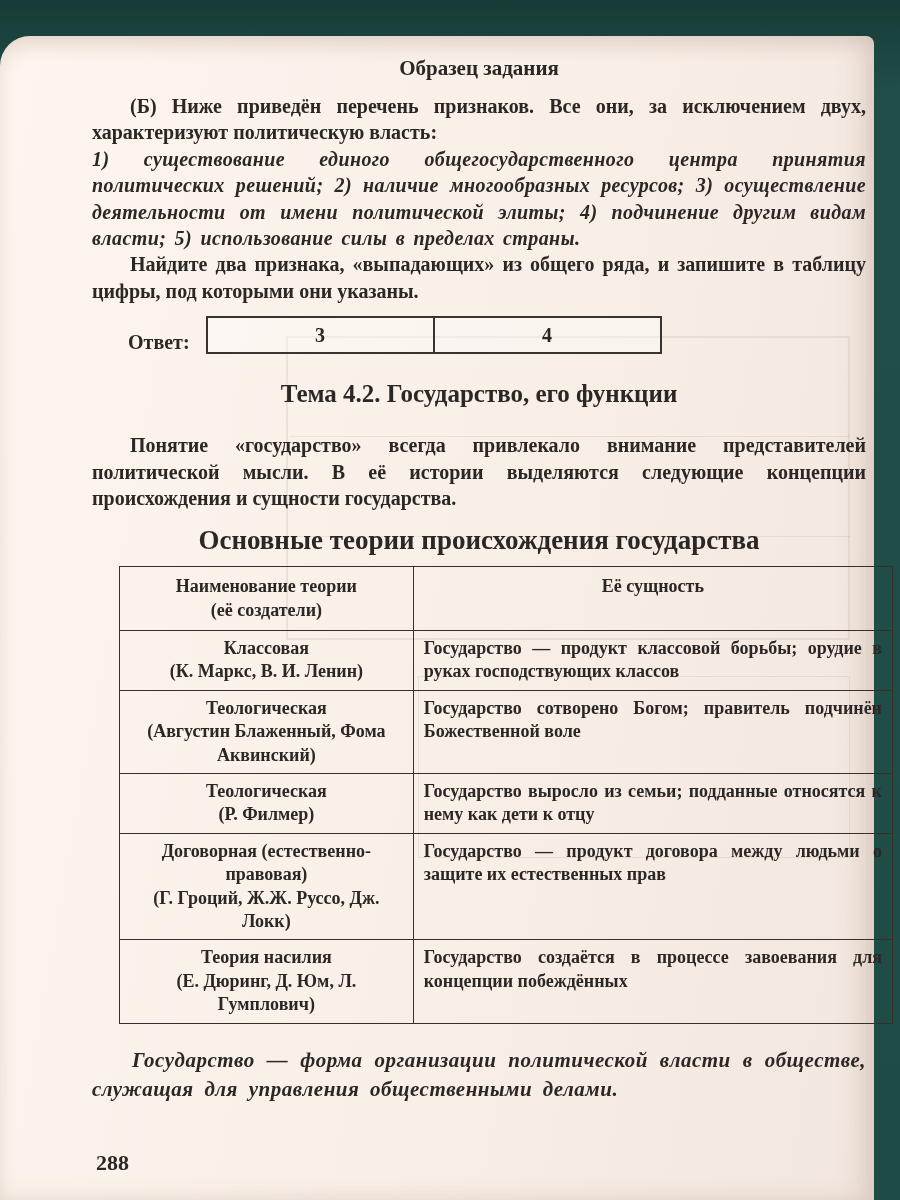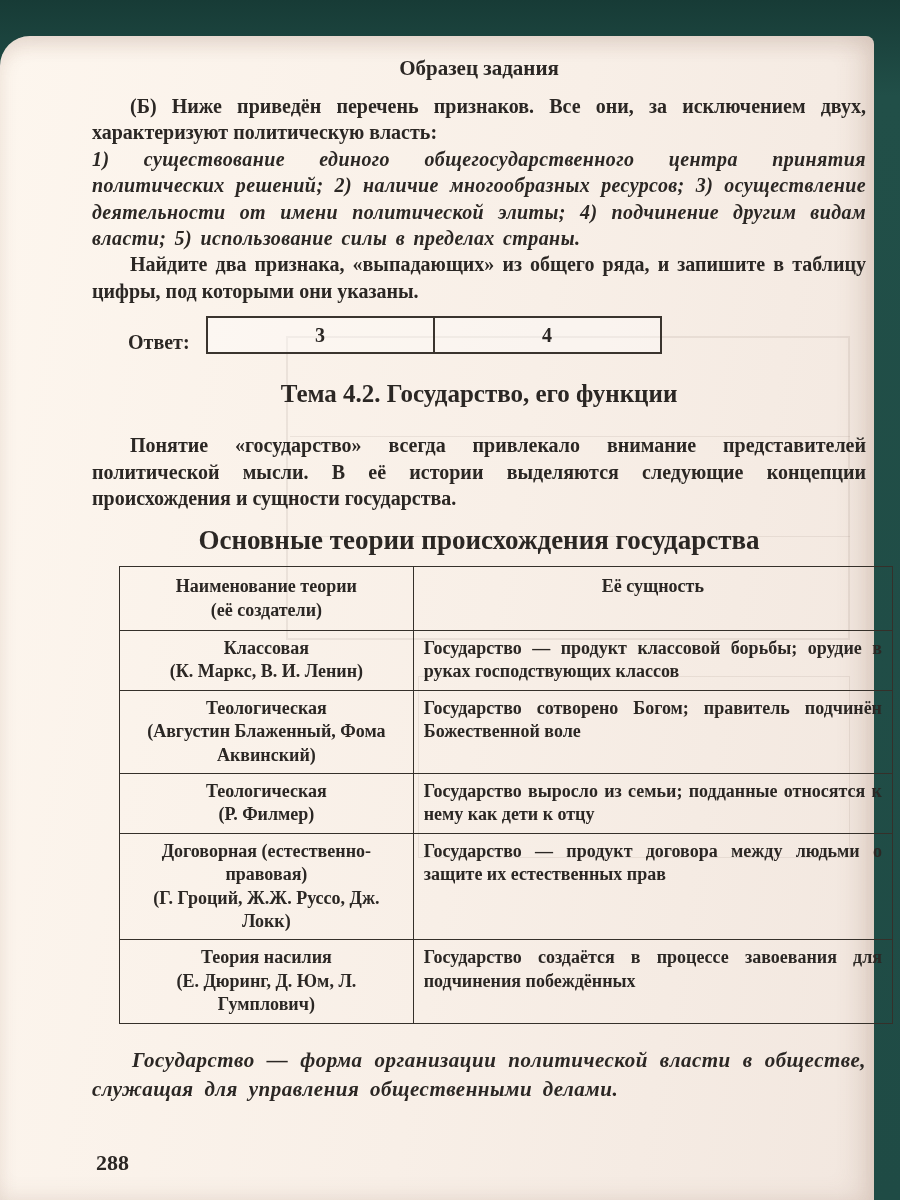--- a/index.html
+++ b/index.html
@@ -155,21 +155,21 @@
             <div>Договорная (естественно-правовая)</div>
             <div>(Г. Гроций, Ж.Ж. Руссо, Дж. Локк)</div>
           </td>
           <td class="essence-col">Государство — продукт договора между людьми о защите их естественных прав</td>
         </tr>
         <tr>
           <td class="name-col">
             <div>Теория насилия</div>
             <div>(Е. Дюринг, Д. Юм, Л. Гумплович)</div>
           </td>
-          <td class="essence-col">Государство создаётся в процессе завоевания для подчинения побеждённых</td>
+          <td class="essence-col">Государство создаётся в процессе завоевания для концепции побеждённых</td>
         </tr>
       </tbody>
     </table>
 
     <p class="definition">Государство — форма организации политической власти в обществе, служащая для управления общественными делами.</p>
 
   </div>
 
   <div class="page-number">288</div>
 </div>

